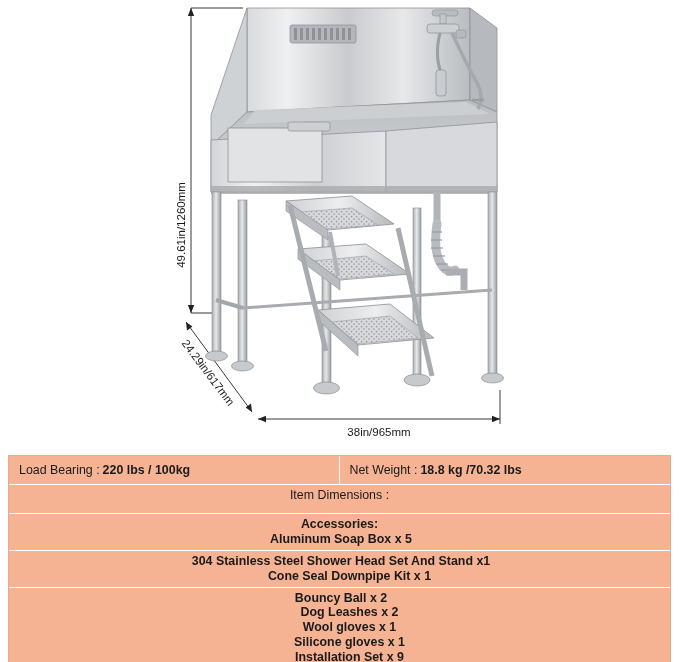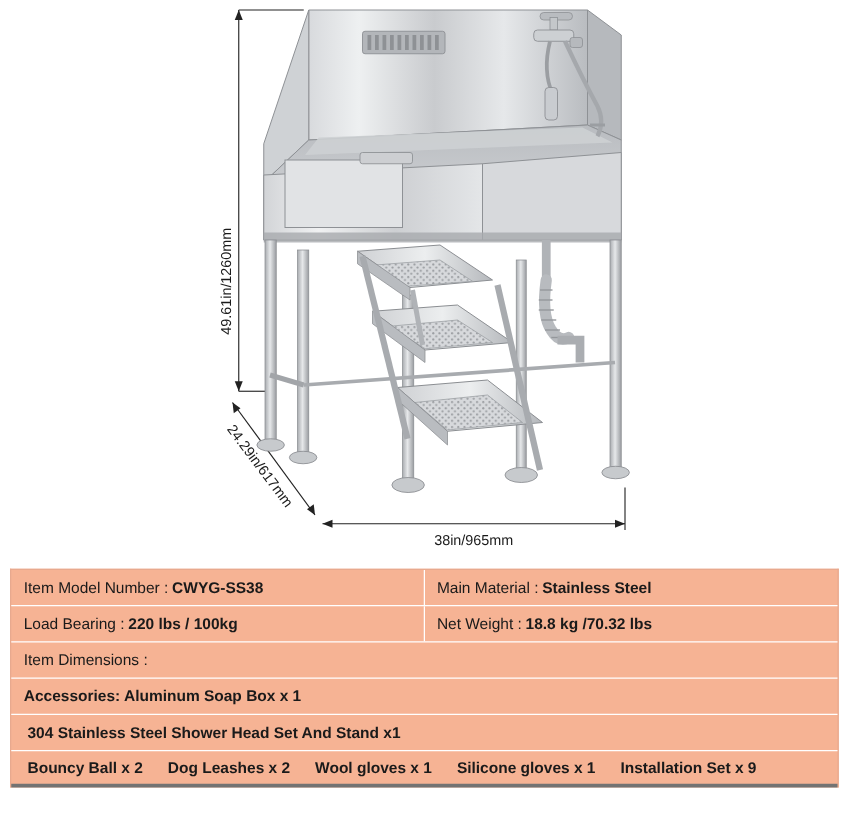--- a/index.html
+++ b/index.html
@@ -52,21 +52,21 @@
     align-items: center;
     padding: 3px 10px;
     font-size: 12.4px;
     color: #1a1a1a;
     line-height: 1.2;
     white-space: nowrap;
     overflow: hidden;
   }
   .spec-cell.half { width: 50%; border-right: 1px solid #ffffff; }
   .spec-cell.half:last-child { border-right: none; }
-  .spec-cell.full { width: 100%; }
+  .spec-cell.full { width: 100%; flex-direction: column; }
   .lbl { font-weight: 400; }
   .val { font-weight: 700; margin-left: 3px; }
   .seg { display: inline-block; }
   .seg + .seg { margin-left: 20px; }
   .accessory-lbl { font-weight: 700; }
 </style>
 </head>
 <body>
 
 <div id="page">
@@ -239,30 +239,20 @@
 
         <path d="M290 205 l36 146" stroke="#a8abaf" stroke-width="5" fill="none"></path>
         <path d="M398 228 l34 148" stroke="#a8abaf" stroke-width="5" fill="none"></path>
         <path d="M330 232 l8 44" stroke="#b0b3b7" stroke-width="4" fill="none"></path>
       </g>
     </svg>
   </div>
 
   <div id="spec-table">
 
-    <div class="spec-row">
-      <div class="spec-cell half">
-        <span class="lbl">Item Model Number :</span>
-        <span class="val">CWYG-SS38</span>
-      </div>
-      <div class="spec-cell half">
-        <span class="lbl">Main Material :</span>
-        <span class="val">Stainless Steel</span>
-      </div>
-    </div>
 
     <div class="spec-row">
       <div class="spec-cell half">
         <span class="lbl">Load Bearing :</span>
         <span class="val">220 lbs / 100kg</span>
       </div>
       <div class="spec-cell half">
         <span class="lbl">Net Weight :</span>
         <span class="val">18.8 kg /70.32 lbs</span>
       </div>
@@ -270,27 +260,28 @@
 
     <div class="spec-row">
       <div class="spec-cell full">
         <span class="lbl">Item Dimensions :</span>
       </div>
     </div>
 
     <div class="spec-row">
       <div class="spec-cell full">
         <span class="accessory-lbl">Accessories:</span>
-        <span class="val seg">Aluminum Soap Box x 1</span>
+        <span class="val seg">Aluminum Soap Box x 5</span>
       </div>
     </div>
 
     <div class="spec-row">
       <div class="spec-cell full">
         <span class="val seg">304 Stainless Steel Shower Head Set And Stand x1</span>
+        <span class="val seg">Cone Seal Downpipe Kit x 1</span>
       </div>
     </div>
 
     <div class="spec-row">
       <div class="spec-cell full">
         <span class="val seg">Bouncy Ball x 2</span>
         <span class="val seg">Dog Leashes x 2</span>
         <span class="val seg">Wool gloves x 1</span>
         <span class="val seg">Silicone gloves x 1</span>
         <span class="val seg">Installation Set x 9</span>

